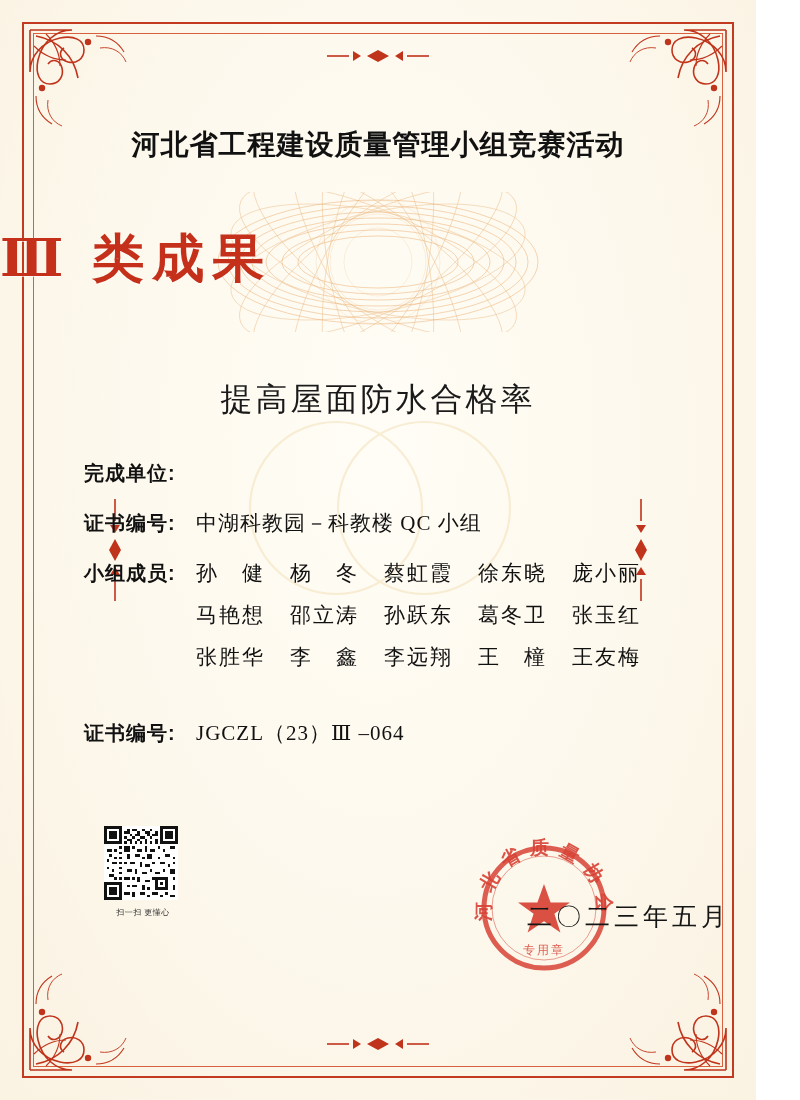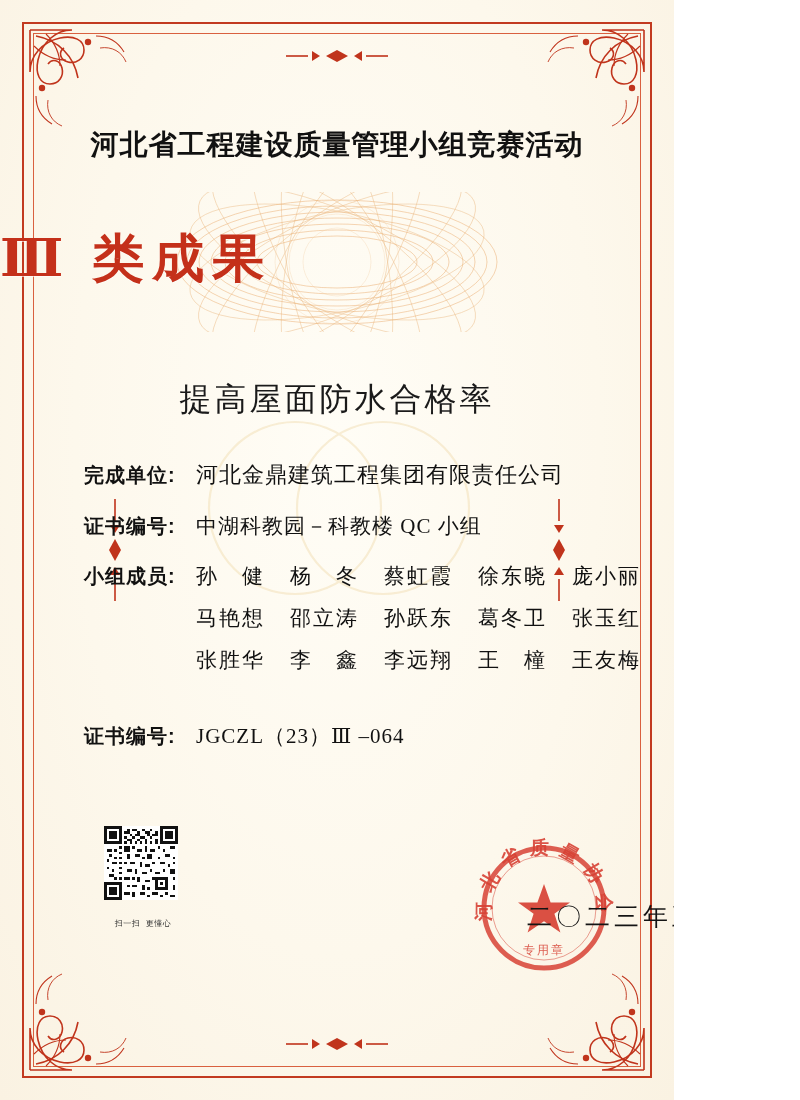--- a/index.html
+++ b/index.html
@@ -9,21 +9,21 @@
   body {
     width: 800px;
     height: 1100px;
     background: #ffffff;
     font-family: "Liberation Serif", "DejaVu Serif", serif;
     overflow: hidden;
   }
 
   #certificate {
     position: relative;
-    width: 674px;
+    width: 756px;
     height: 1100px;
     background:
       radial-gradient(ellipse at 50% 40%, #fffdf6 0%, #fdf8ec 55%, #faf2e2 100%);
     box-sizing: border-box;
     overflow: hidden;
   }
 
   
   .border-outer {
     position: absolute;
@@ -191,25 +191,25 @@
     width: 78px;
     text-align: center;
   }
   .qr {
     width: 74px;
     height: 74px;
     background: #fff;
     display: block;
   }
   .qr-caption {
-    margin-top: 18px;
+    margin-top: 7px;
     font-size: 8px;
     color: #333;
     letter-spacing: .5px;
-    font-family: Liberation Mono, monospace;
+    font-family: Liberation Serif, serif;
   }
 
   
   .seal {
     position: absolute;
     left: 468px;
     top: 832px;
     width: 152px;
     height: 152px;
     opacity: .88;
@@ -379,21 +379,20 @@
     <div class="main-title">河北省工程建设质量管理小组竞赛活动</div>
 
     <div class="grade">Ⅲ 类成果</div>
 
     <div class="subject">提高屋面防水合格率</div>
 
     <div class="fields">
 
       <div class="field-row">
         <div class="field-label">完成单位:</div>
-        <div class="field-value unit">河北金鼎建筑工程集团有限责任公司</div>
       </div>
 
       <div class="field-row">
         <div class="field-label">证书编号:</div>
         <div class="field-value">中湖科教园－科教楼 QC 小组</div>
       </div>
 
       <div class="field-row">
         <div class="field-label">小组成员:</div>
         <div class="members-rows">

